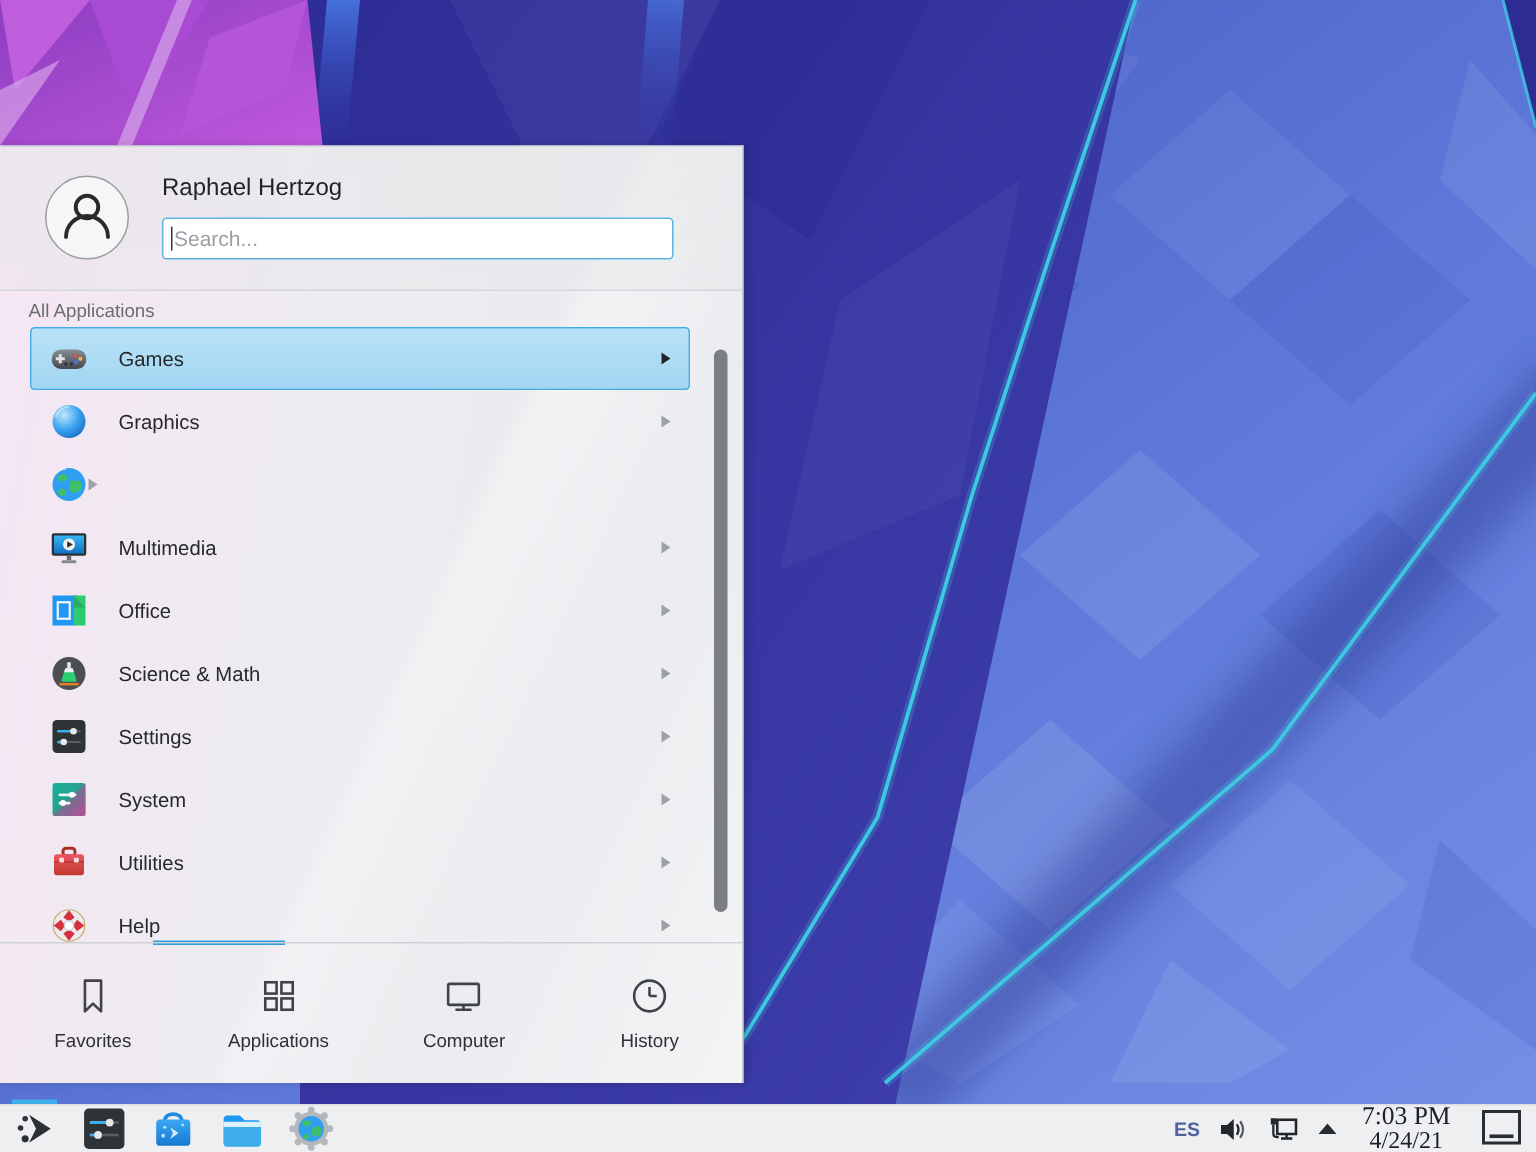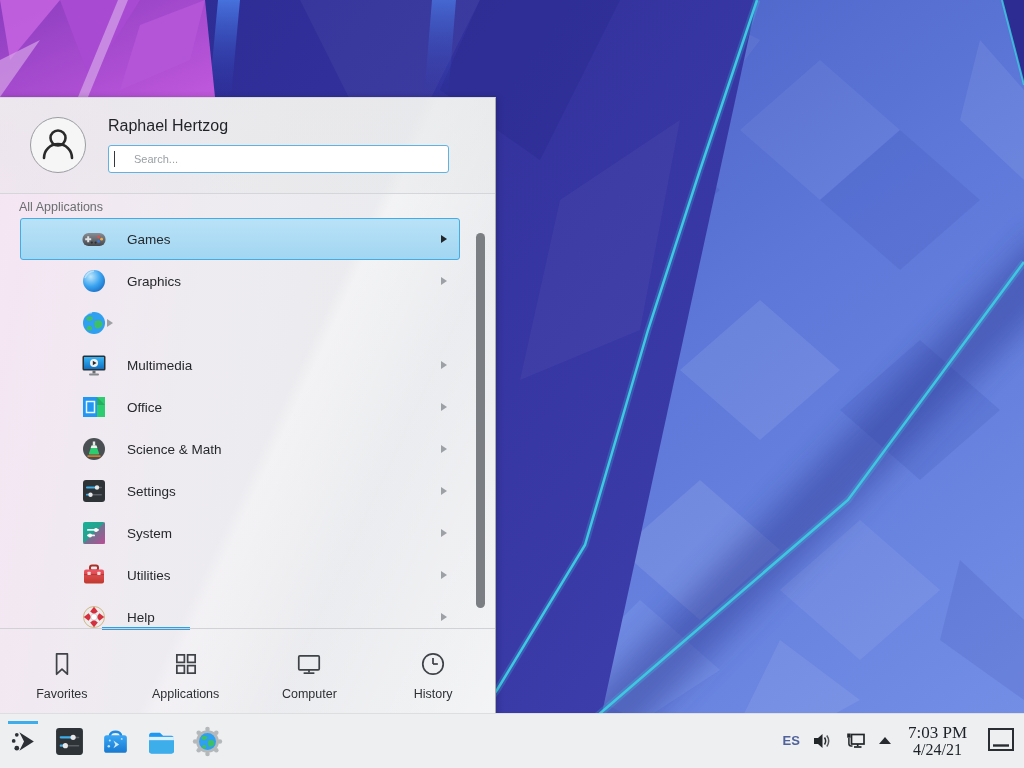--- a/index.html
+++ b/index.html
@@ -20,48 +20,48 @@
     border-top:1px solid #d6d8db; border-right:1px solid #a9abae;
     box-shadow:2px 0 6px rgba(0,0,0,0.18);
   }
   .menu-header { position:absolute; top:0; left:0; width:100%; height:96px;
     background:linear-gradient(180deg, rgba(230,231,233,0.6), rgba(228,229,231,0.35));
     border-bottom:1px solid #d4d6d9; }
   .avatar { position:absolute; left:30px; top:19px; width:56px; height:56px; border-radius:50%;
     border:1px solid #9b9da0; background:#f6f6f7; display:flex; align-items:center; justify-content:center; }
   .user-name { position:absolute; left:108px; top:19px; font-size:16px; color:#1f2226; }
   .search-box { position:absolute; left:108px; top:47px; width:341px; height:28px;
-    border:1px solid #5fb3e2; border-radius:3px; background:#ffffff; padding:0 25px;
-    font-size:11px; color:#232629; outline:none; font-family:"Liberation Sans", sans-serif; }
+    border:1px solid #5fb3e2; border-radius:3px; background:#ffffff; padding:0 7px;
+    font-size:14px; color:#232629; outline:none; font-family:"Liberation Sans", sans-serif; }
   .search-box::placeholder { color:#9aa0a5; }
   .text-caret { position:absolute; left:114px; top:53px; width:1px; height:16px; background:#33383c; }
 
   .section-label { position:absolute; left:19px; top:102px; font-size:12.5px; color:#6b6e71; }
 
   .app-list { position:absolute; left:0; top:120px; width:100%; height:411px; overflow:hidden; list-style:none; }
   .app-item { position:relative; height:42px; margin:0 35px 0 20px; display:flex; align-items:center;
-    border:1px solid transparent; border-radius:3px;padding-left:48px; }
+    border:1px solid transparent; border-radius:3px; }
   .app-item.selected { background:linear-gradient(180deg,#b9e2f7,#a2d6f2); border-color:#42ace4; }
   .app-icon { width:26px; height:26px; margin-left:12px; display:flex; flex:none; }
   .app-label { margin-left:20px; font-size:13.5px; color:#26292c; flex:1; }
   .arrow-right { width:0; height:0; border-top:4.5px solid transparent; border-bottom:4.5px solid transparent;
     border-left:6px solid #9da1a5; margin-right:12px; }
   .app-item.selected .arrow-right { border-left-color:#232629; }
   .scrollbar-thumb { position:absolute; right:10px; top:135px; width:9px; height:375px;
     background:#7b7e82; border-radius:4.5px; }
   .scroll-progress { position:absolute; left:102px; top:529px; width:88px; height:3px; background:#2f9fe0; }
 
   .tab-bar { position:absolute; left:0; bottom:0; width:100%; height:94px; border-top:1px solid #d0d2d5;
     display:flex;align-items:center; }
   .tab { flex:1; display:flex; flex-direction:column; align-items:center; justify-content:center; gap:9px; }
   .tab-icon { width:28px; height:28px; display:flex; }
   .tab-label { font-size:12.5px; color:#2e3134; }
 
   
-  .taskbar { position:absolute; left:0; bottom:0; width:1024px; height:55px; background:#edeff1;
+  .taskbar { position:absolute; left:0; bottom:0; width:1024px; height:32px; background:#edeff1;
     border-top:1px solid rgba(0,0,0,0.07); display:flex; align-items:center; }
   .launchers { display:flex; align-items:center; gap:13px; padding-left:7px; }
   .launcher { position:relative; width:33px; height:40px; display:flex; align-items:center; justify-content:center; }
   .active-indicator { position:absolute; top:0; left:1px; width:30px; height:3px; background:#3daee9; }
   .launcher svg { width:31px; height:31px; }
 
   .tray { margin-left:auto; display:flex; align-items:center; gap:11px; padding-right:8px; }
   .kbd-layout { font-size:13px; font-weight:bold; color:#50629b; }
   .tray-icon { width:22px; height:22px; display:flex; }
   .caret-up { width:0; height:0; border-left:6.5px solid transparent; border-right:6.5px solid transparent;

